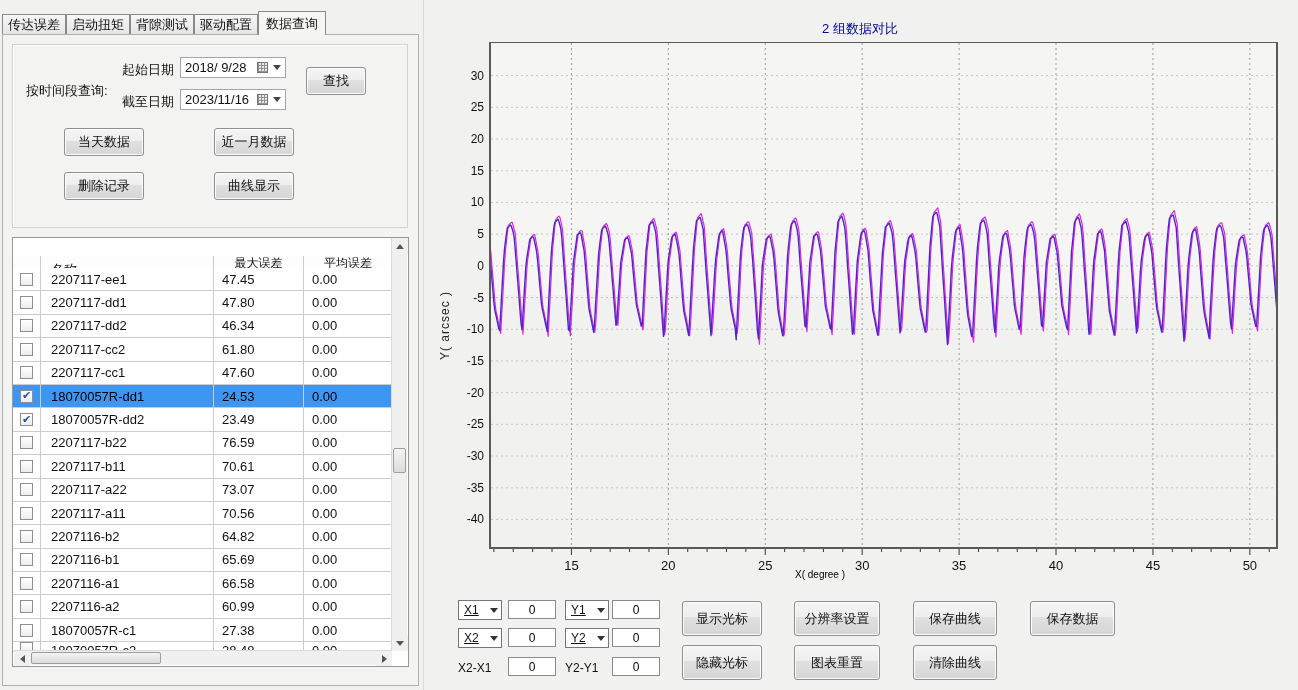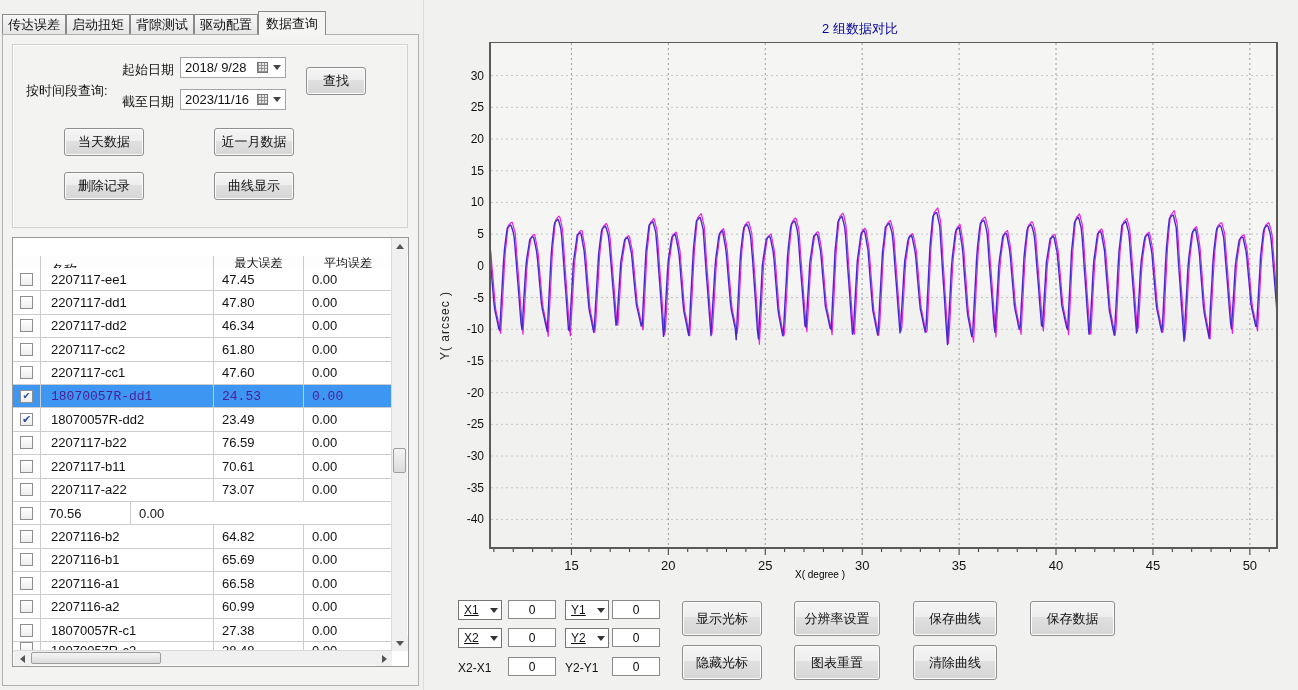--- a/index.html
+++ b/index.html
@@ -40,21 +40,21 @@
   .thead { position:absolute; left:0; top:0; width:379px; height:29px; background:#fdfdfd;
            border-bottom:1px solid #9e9e9e; display:flex;margin-top:18px; }
   .thcell { border-right:1px solid #c9c9c9; display:flex; flex-direction:column; justify-content:center; }
   .thc-check { width:28px; }
   .thc-name  { width:173px; padding-left:10px; justify-content:center; }
   .thc-max   { width:90px; text-align:center; }
   .thc-avg   { width:88px; text-align:center; border-right:none; }
   .thc2line { line-height:13px; font-size:12px; text-align:center; }
   .tbody { position:absolute; left:0; top:30px; width:379px; }
   .trow { height:23.4px; display:flex; border-bottom:1px solid #cccccc; background:#fff; }
-  .trow.sel { background:#3d96f2; color:#4c1d95;font-family:Liberation Mono, monospace; }
+  .trow.sel { background:#3d96f2; color:#000000; }
   .trow.clipped { height:10px; overflow:hidden; }
   .cell { display:flex; align-items:center; border-right:1px solid #cccccc; height:100%; font-size:13px; }
   .trow.clipped .cell { align-items:flex-start; line-height:18px; }
   .ccheck { width:28px; justify-content:center; }
   .cname { width:173px; padding-left:10px; }
   .cmax  { width:90px; padding-left:8px; }
   .cavg  { width:88px; padding-left:8px; border-right:none; }
   .cb { width:13px; height:13px; border:1px solid #8e8e8e; background:linear-gradient(#ffffff,#ededed);
         display:flex; align-items:center; justify-content:center; font-size:11px; color:#2b4fa0; }
   .cb.checked::after { content:"✔"; margin-top:-1px; }
@@ -220,20 +220,21 @@
         </div>
     <div class="cell cname">2207117-a22</div>
     <div class="cell cmax">73.07</div>
     <div class="cell cavg">0.00</div>
   </div>
 
   <div class="trow">
     <div class="cell ccheck">
           <span class="cb"></span>
         </div>
+    <div class="cell cname">2207117-a11</div>
     <div class="cell cmax">70.56</div>
     <div class="cell cavg">0.00</div>
   </div>
 
   <div class="trow">
     <div class="cell ccheck">
           <span class="cb"></span>
         </div>
     <div class="cell cname">2207116-b2</div>
     <div class="cell cmax">64.82</div>

